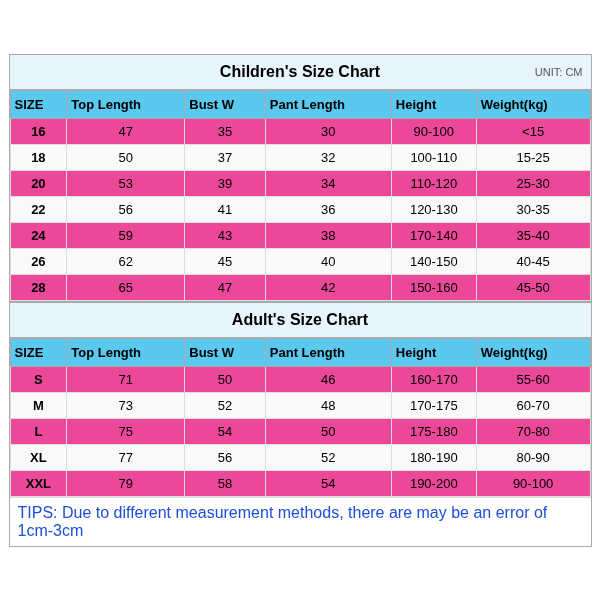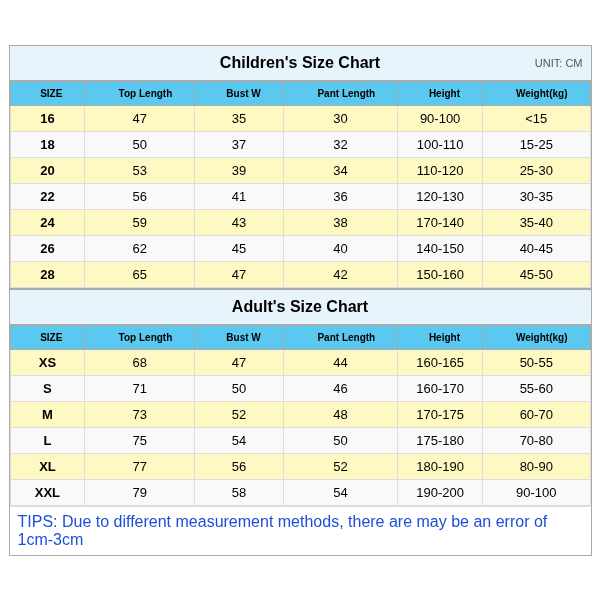--- a/index.html
+++ b/index.html
@@ -39,29 +39,29 @@
       color: #555;
     }
     table {
       width: 100%;
       border-collapse: collapse;
     }
     thead tr {
       background: #5bc8f0;
     }
     thead th {
-      padding: 6px 22px;
-      text-align: right;
+      padding: 6px 4px;
+      text-align: left;
       font-weight: bold;
-      font-size: 10px;
+      font-size: 13px;
       color: #000;
       border: 1px solid #aaa;
     }
     tbody tr {
-      background: #fef9c3;
+      background: #ec4899;
     }
     tbody tr:nth-child(even) {
       background: #f9f9f9;
     }
     tbody td {
       padding: 5px 4px;
       text-align: center;
       border: 1px solid #ddd;
       font-size: 13px;
       color: #000;
@@ -170,28 +170,20 @@
       <tr>
         <th>SIZE</th>
         <th>Top Length</th>
         <th>Bust W</th>
         <th>Pant Length</th>
         <th>Height</th>
         <th>Weight(kg)</th>
       </tr>
     </thead>
     <tbody id="adult-tbody">
-    <tr>
-          <td>XS</td>
-          <td>68</td>
-          <td>47</td>
-          <td>44</td>
-          <td>160-165</td>
-          <td>50-55</td>
-        </tr>
         <tr>
           <td>S</td>
           <td>71</td>
           <td>50</td>
           <td>46</td>
           <td>160-170</td>
           <td>55-60</td>
         </tr>
         <tr>
           <td>M</td>

